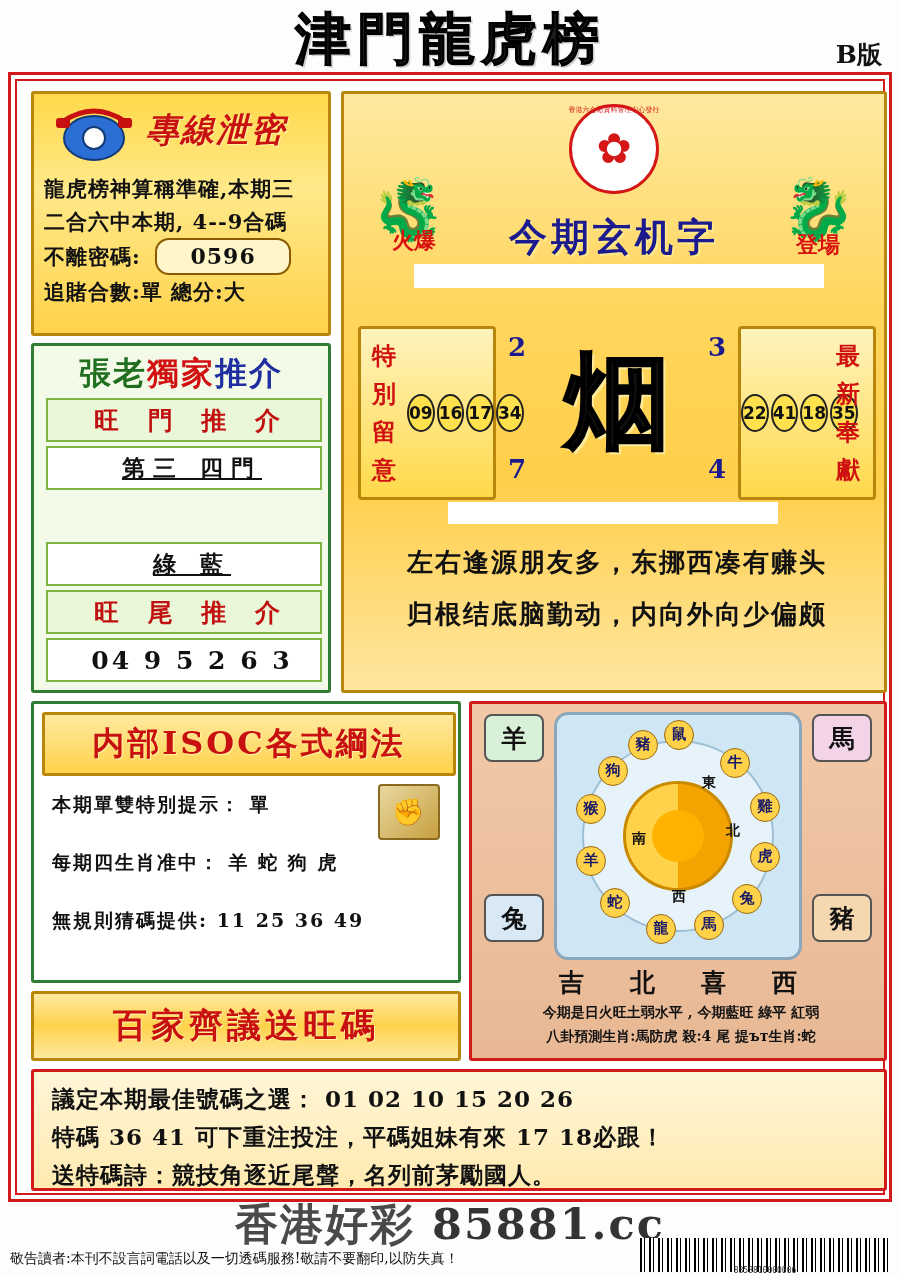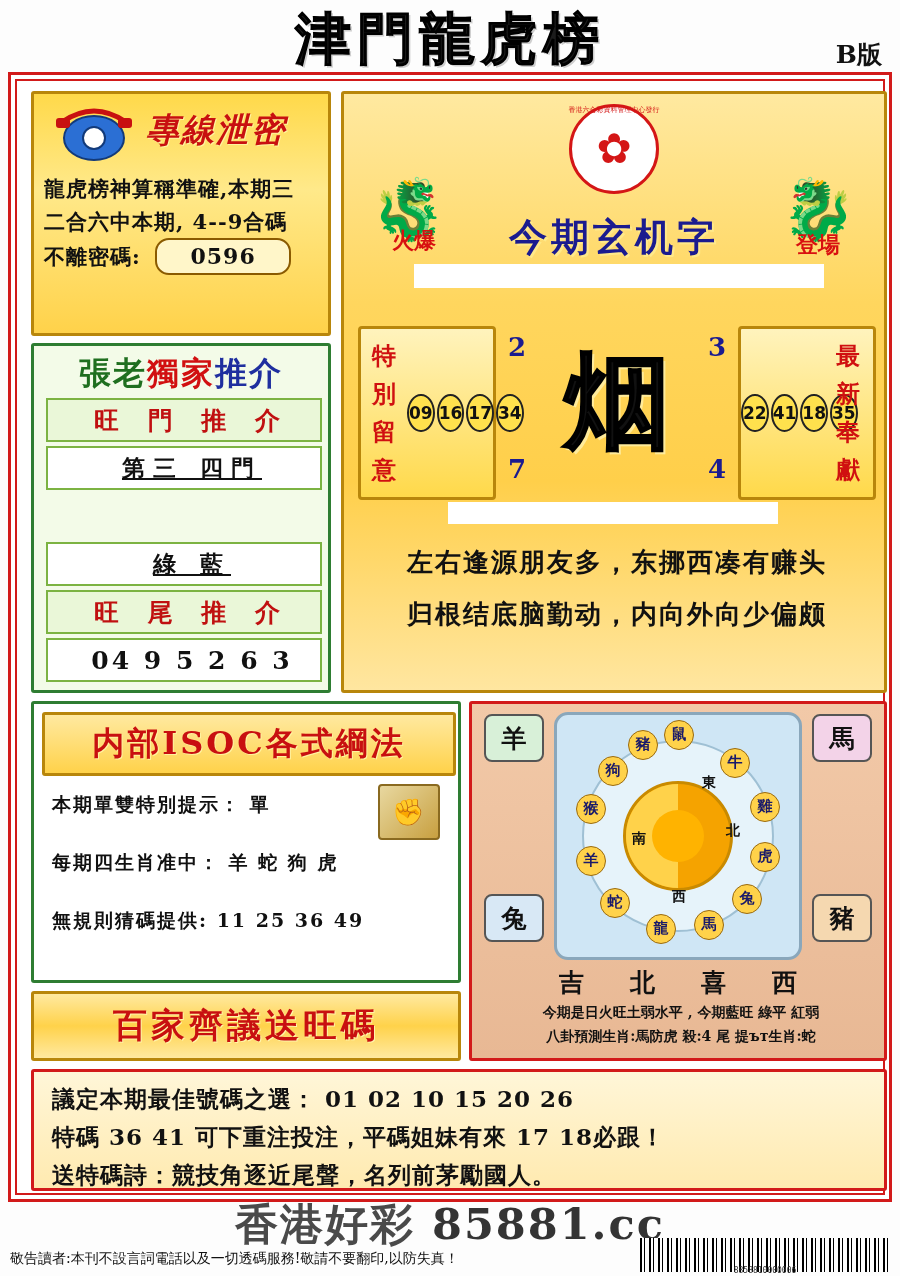--- a/index.html
+++ b/index.html
@@ -356,20 +356,21 @@
           <rect x="66" y="14" width="14" height="10" rx="3" fill="#c81010"></rect>
         </svg>
         <div class="phone-title">專線泄密</div>
         <div class="phone-lines">
           <div class="pl">龍虎榜神算稱準確,本期三</div>
           <div class="pl">二合六中本期, 4--9合碼</div>
           <div class="pl">
             <span>不離密碼:</span>
             <span class="code-pill">0596</span>
           </div>
+          <div class="pl">追賭合數:單    總分:大</div>
         </div>
       </div>
 
       <div class="box zhang-box">
         <div class="zhang-title">
           <span class="zt-a">張老</span><span class="zt-b">獨家</span><span class="zt-c">推介</span>
         </div>
         <div class="zrow head" style="top:52px">
             <span>旺 門 推 介</span>
           </div>

